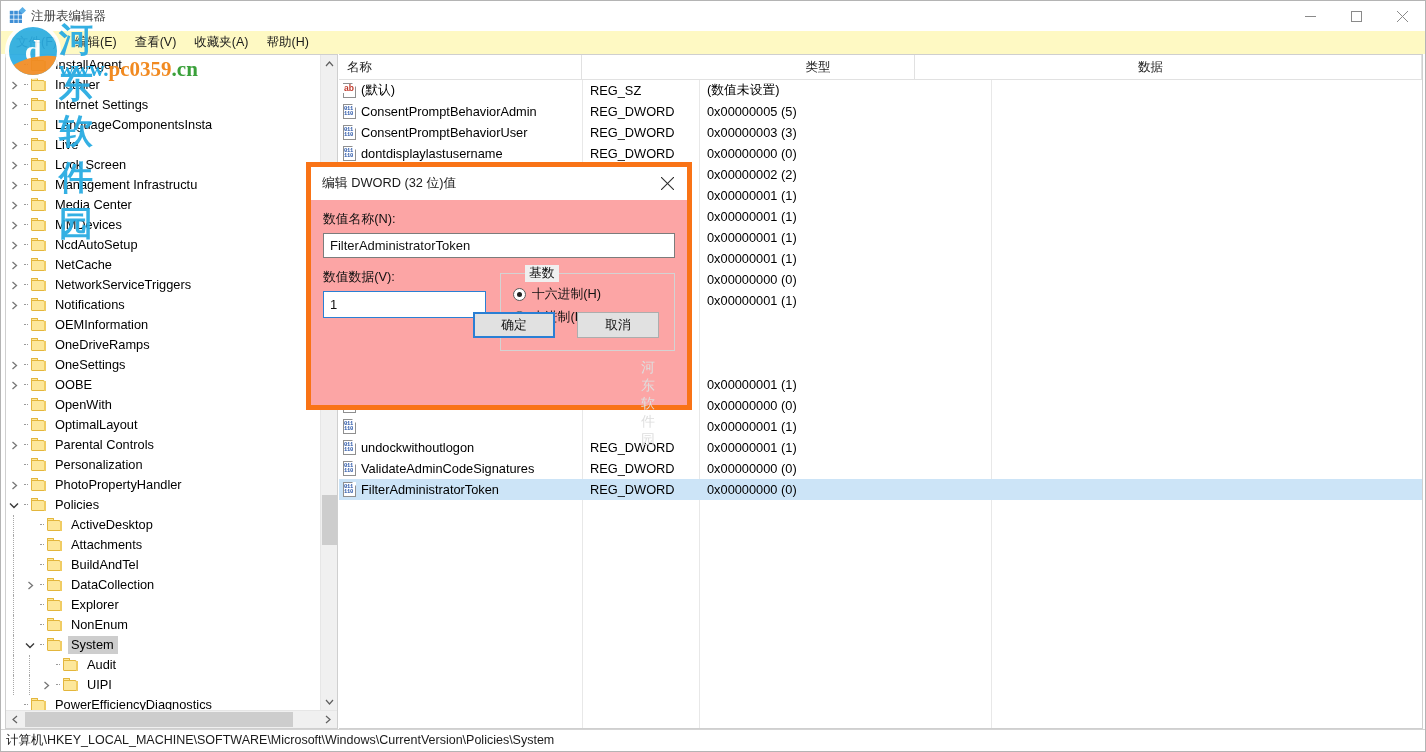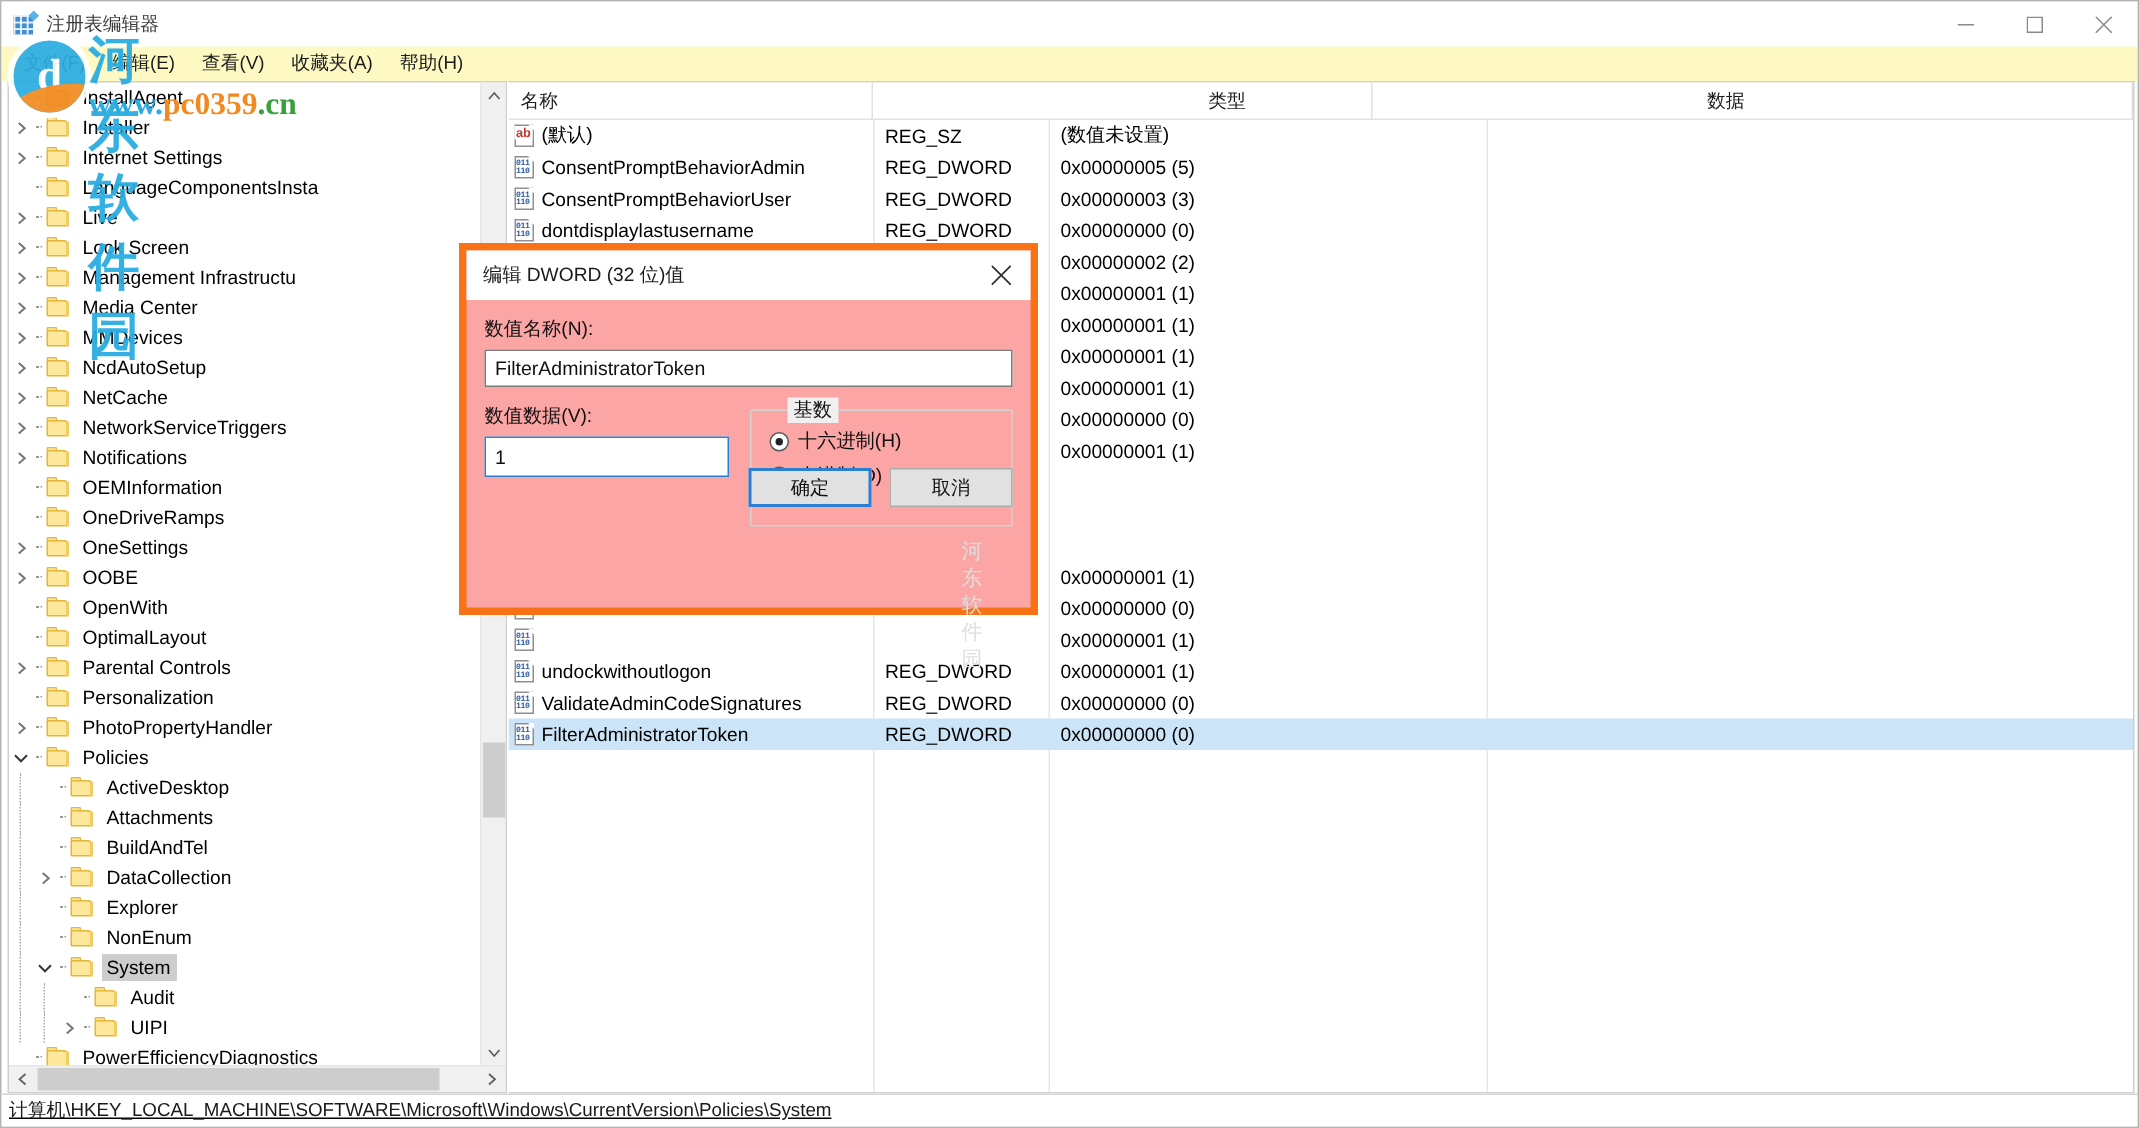--- a/index.html
+++ b/index.html
@@ -208,21 +208,21 @@
   }
 
   .colsep {
     position: absolute; top: 0; bottom: 0; width: 1px; background: #e8e8e8;
   }
 
   
   .statusbar {
     position: absolute; left: 0; bottom: 0; width: 100%; height: 22px;
     border-top: 1px solid #d4d4d4; background: #ffffff;
-    display: flex; align-items: center; text-decoration: underline;
+    display: flex; align-items: center;
   }
   .statusbar .path {
     font-size: 12.5px; color: #1a1a1a; padding-left: 5px; white-space: nowrap;
   }
 
   
   .dialog {
     position: absolute; left: 305px; top: 161px;
     width: 386px; height: 248px;
     background: #fca5a5;
@@ -270,21 +270,21 @@
   .radio {
     width: 13px; height: 13px; border: 1px solid #5a5a5a; border-radius: 50%;
     background: #ffffff; margin-right: 6px; position: relative; flex: none;
   }
   .radio.on::after {
     content: ""; position: absolute; left: 3px; top: 3px;
     width: 5px; height: 5px; border-radius: 50%; background: #222;
   }
   .radio-row .rl { font-size: 12.8px; color: #111; white-space: nowrap; }
   .dlg-buttons {
-    position: absolute; right: 12px; bottom: 13px; display: flex; gap: 12px;
+    position: absolute; right: 28px; bottom: 13px; display: flex; gap: 22px;
   }
   .btn {
     width: 82px; height: 26px; background: #e1e1e1; border: 1px solid #adadad;
     font-size: 12.8px; color: #111;
     display: flex; align-items: center; justify-content: center;
   }
   .btn.default { border: 2px solid #2a7fd4; background: #e1e1e1; }
 
   
   .watermark {

